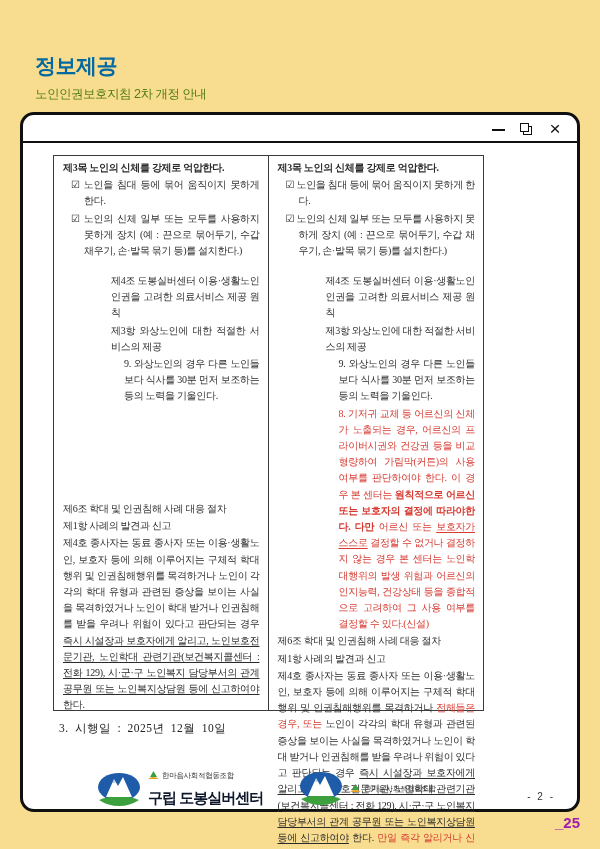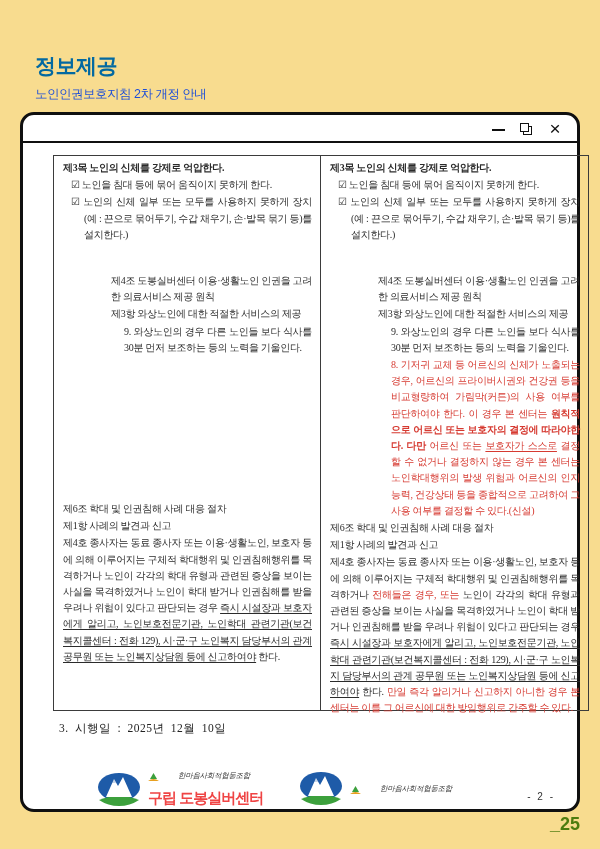--- a/index.html
+++ b/index.html
@@ -6,36 +6,36 @@
   html,body { width:600px; height:849px; }
   body {
     position:relative;
     background:#F8DC8F;
     font-family:"Liberation Sans", sans-serif;
     overflow:hidden;
   }
   
   .page-header { position:absolute; left:35px; top:52px; }
   .cat-title { font-size:21px; font-weight:700; color:#0369a1; letter-spacing:-0.5px; }
-  .sub-title { font-size:12.5px; color:#1d4ed8; margin-top:6px; letter-spacing:-0.5px; }
+  .sub-title { font-size:12.5px; color:#4d7c0f; margin-top:6px; letter-spacing:-0.5px; }
   
   .window {
     position:absolute; left:20px; top:112px; width:560px; height:700px;
     background:#ffffff; border:3.5px solid #101010; border-radius:14px;
   }
   .titlebar { position:relative; height:28px; border-bottom:2.5px solid #101010; }
   .controls { position:absolute; right:14px; top:5px; display:flex; gap:12px; align-items:center; height:18px; }
   .ctl { position:relative; width:16px; height:16px; cursor:default; }
   .ctl-min::after { content:""; position:absolute; left:1px; top:8px; width:13px; height:2.2px; background:#101010; }
   .ctl-restore .sq1 { position:absolute; left:1px; top:2px; width:9px; height:9px; border:1.8px solid #101010; background:#fff; }
   .ctl-restore .sq2 { position:absolute; left:4px; top:5px; width:9px; height:9px; border:1.8px solid #101010; background:#fff; }
   .ctl-close { font-size:19px; line-height:15px; text-align:center; color:#101010; font-weight:400; }
   
   .cmp-table {
-    position:absolute; left:30px; top:40px; width:536px; height:556px;
+    position:absolute; left:30px; top:40px; width:431px; height:556px;
     border:1.8px solid #3b3b3b; display:flex;
     font-family:"Liberation Serif", serif;
   }
   .cell { width:50%; padding:4px 8px 4px 9px; color:#2b2b2b; }
   .cell-left { border-right:1.4px solid #3b3b3b; }
   .sec { position:relative; }
   .sec-0 { min-height:113px; }
   .sec-1 { min-height:228px;margin-left:48px; }
   .p { font-size:10px; line-height:16.2px; text-align:justify; letter-spacing:-0.3px; margin-bottom:1px; }
   .p.hang { padding-left:13px; text-indent:-13px;margin-left:8px; }
@@ -44,25 +44,25 @@
   .sr { color:#D63A31; }
   .su { text-decoration:underline; text-underline-offset:2px; }
   
   .effective { position:absolute; left:36px; top:606px; font-size:11.5px; color:#222;
                font-family:"Liberation Serif", serif; letter-spacing:0.5px; word-spacing:3px; }
   .logo-row { position:absolute; left:0; top:652px; width:560px; height:44px; }
   .logo { position:absolute; display:flex; align-items:center; gap:7px; }
   .logo-1 { left:74px; top:4px; }
   .logo-2 { left:276px; top:4px; }
   .logo-text { display:flex; flex-direction:column; }
-  .coop-line { display:flex; align-items:flex-end; gap:19px; font-size:7.5px; color:#333; letter-spacing:-0.3px;font-style:italic; }
-  .center-name { font-size:15px; font-weight:700; color:#ef4444; letter-spacing:-1px; margin-top:8px; }
+  .coop-line { display:flex; align-items:flex-start; gap:3px; font-size:7.5px; color:#333; letter-spacing:-0.3px; }
+  .center-name { font-size:15px; font-weight:700; color:#0f172a; letter-spacing:-1px; margin-top:8px; }
   .page-num { position:absolute; right:28px; top:24px; font-size:10px; color:#333; letter-spacing:2px; }
   
-  .corner-label { position:absolute; right:20px; top:814px; font-size:18px; font-weight:700; color:#4d7c0f; }
+  .corner-label { position:absolute; right:20px; top:814px; font-size:15px; font-weight:700; color:#a21caf; }
 </style>
 </head>
 <body>
 
 <div class="page-header">
   <div class="cat-title">정보제공</div>
   <div class="sub-title">노인인권보호지침 2차 개정 안내</div>
 </div>
 
 <div class="window">

